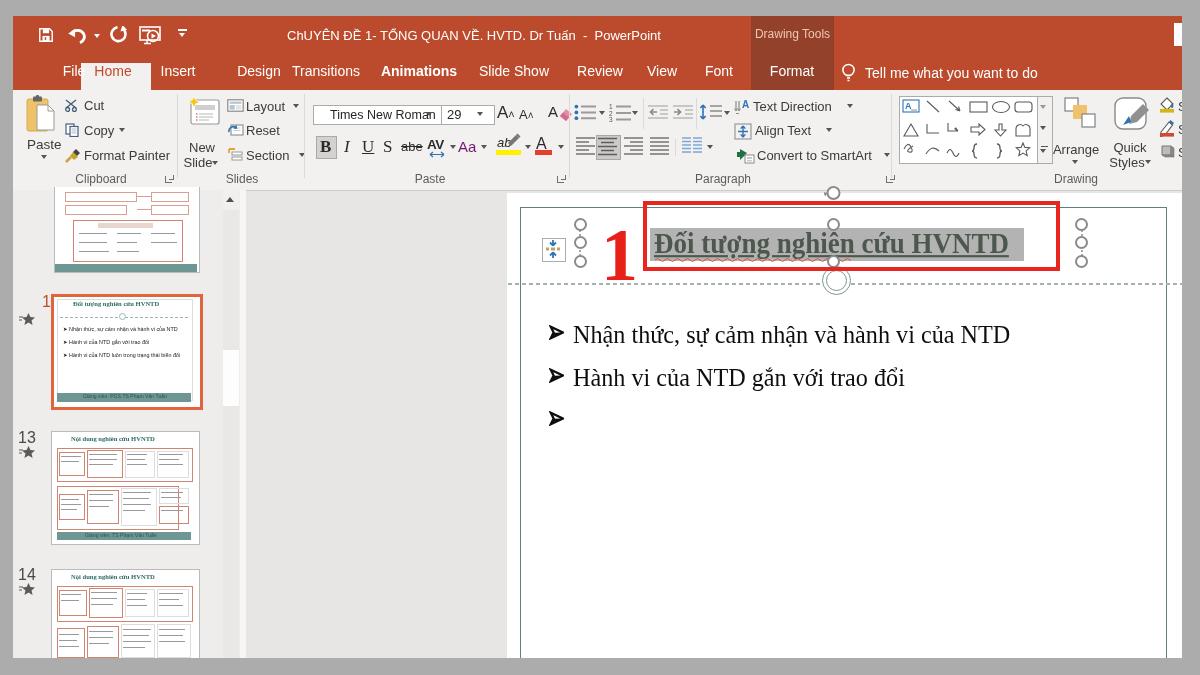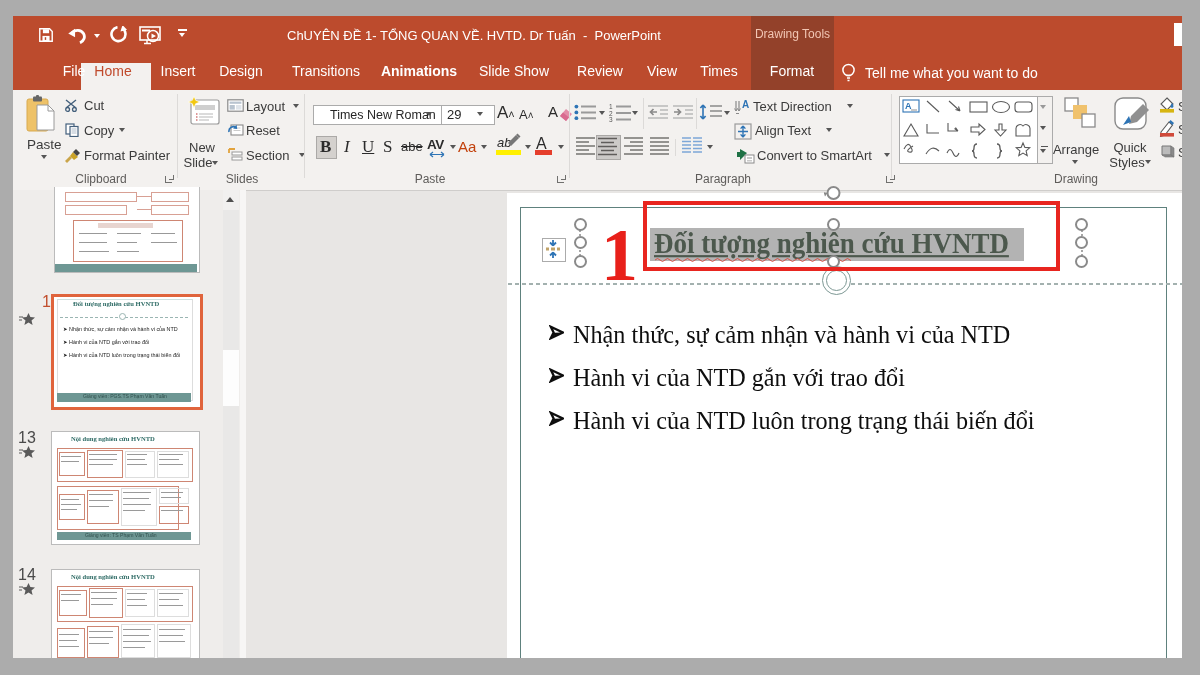--- a/index.html
+++ b/index.html
@@ -50,27 +50,27 @@
     <rect x="3" y="3.5" width="8" height="2" fill="#fff"></rect>
   </svg>
   <div class="a" style="left:165px;top:13px;width:9px;height:1.6px;background:#fff;"></div>
   <div class="a car" style="left:166px;top:17px;border-top-color:#fff;"></div>
   <div class="a" style="left:274px;top:12px;color:#fff;font-size:13px;white-space:nowrap;">ChUYÊN ĐỀ 1- TỔNG QUAN VỀ. HVTD. Dr Tuấn&nbsp;&nbsp;-&nbsp;&nbsp;PowerPoint</div>
 
   <div class="a" style="left:68px;top:47px;width:70px;height:27px;background:#F3F1EF;"></div>
   <div class="a tab" style="left:33px;margin-left:28px;">File</div>
   <div class="a tab" style="left:100px;color:#C04A2C;">Home</div>
   <div class="a tab" style="left:165px;">Insert</div>
-  <div class="a tab" style="left:228px;">Design</div>
+  <div class="a tab" style="left:246px;">Design</div>
   <div class="a tab" style="left:313px;">Transitions</div>
   <div class="a tab" style="left:406px;font-weight:bold;">Animations</div>
   <div class="a tab" style="left:501px;">Slide Show</div>
   <div class="a tab" style="left:587px;">Review</div>
   <div class="a tab" style="left:649px;">View</div>
-  <div class="a tab" style="left:706px;">Times</div>
+  <div class="a tab" style="left:706px;">Font</div>
   <div class="a tab" style="left:779px;">Format</div>
   <svg class="a" style="left:827px;top:47px;" width="17" height="20" viewBox="0 0 17 20">
     <circle cx="8.5" cy="7" r="5.6" fill="none" stroke="#fff" stroke-width="1.5"></circle>
     <path d="M6.5 12.5 h4 M7 15 h3 M7.5 17.5 h2" stroke="#fff" stroke-width="1.3"></path>
   </svg>
   <div class="a" style="left:852px;top:49px;color:#fff;font-size:14px;white-space:nowrap;">Tell me what you want to do</div>
 
   <svg class="a" style="left:12px;top:79px;" width="32" height="40" viewBox="0 0 32 40">
     <rect x="2" y="4" width="21" height="32" rx="2" fill="#EEC268" stroke="#D8A94F" stroke-width="1"></rect>
     <rect x="8" y="1.5" width="9" height="5" rx="1" fill="#666"></rect>
@@ -154,21 +154,21 @@
   <div class="a" style="left:307px;top:121px;font-family:'Liberation Serif',serif;font-weight:bold;font-size:17px;color:#2b2b2b;">B</div>
   <div class="a" style="left:331px;top:121px;font-family:'Liberation Serif',serif;font-style:italic;font-size:17px;color:#2b2b2b;">I</div>
   <div class="a" style="left:349px;top:121px;font-family:'Liberation Serif',serif;font-size:17px;color:#2b2b2b;text-decoration:underline;">U</div>
   <div class="a" style="left:370px;top:121px;font-family:'Liberation Serif',serif;font-size:17px;color:#2b2b2b;">S</div>
   <div class="a" style="left:388px;top:123px;font-size:13px;color:#2b2b2b;text-decoration:line-through;">abe</div>
   <div class="a" style="left:414px;top:121px;font-size:13.5px;color:#2b2b2b;font-weight:bold;letter-spacing:-0.5px;">AV</div>
   <svg class="a" style="left:414px;top:135px;" width="20" height="7" viewBox="0 0 20 7">
         <path d="M3 3.5 h14 M3 3.5 l3 -2.5 M3 3.5 l3 2.5 M17 3.5 l-3 -2.5 M17 3.5 l-3 2.5" stroke="#2E74B5" stroke-width="1.2" fill="none"></path>
       </svg>
   <div class="a car" style="left:437px;top:129px;"></div>
-  <div class="a" style="left:445px;top:122px;font-size:15px;color:#c2410c;text-align:center;">Aa</div>
+  <div class="a" style="left:445px;top:122px;font-size:15px;color:#701a75;text-align:center;">Aa</div>
   <div class="a car" style="left:468px;top:129px;"></div>
   <div class="a" style="left:484px;top:119px;font-size:13px;font-style:italic;color:#2b2b2b;">ab</div>
   <svg class="a" style="left:494px;top:117px;" width="14" height="14" viewBox="0 0 14 14">
         <path d="M1 13 L9 5 l3 3 -8 8 z" fill="#777" transform="translate(0,-3)"></path>
         <path d="M9 2 l3 3 1.5-1.5 -3-3 z" fill="#777"></path>
       </svg>
   <div class="a" style="left:483px;top:134px;width:25px;height:4.5px;background:#FFF000;"></div>
   <div class="a car" style="left:512px;top:129px;"></div>
   <div class="a" style="left:523px;top:119px;font-size:16px;color:#2b2b2b;">A</div>
   <div class="a" style="left:522px;top:134px;width:17px;height:4.5px;background:#E53E2C;"></div>
@@ -491,16 +491,15 @@
   <div class="a" style="left:560px;top:305px;font-family:'Liberation Serif',serif;font-size:24.2px;color:#0e0e0e;white-space:nowrap;">Nhận thức, sự cảm nhận và hành vi của NTD</div>
   <svg class="a" style="left:536px;top:352px;" width="15" height="15" viewBox="0 0 15 15">
         <path d="M1.8 1.8 L13.8 7.5 L1.8 13.2 L4.6 7.5 Z" fill="none" stroke="#0e0e0e" stroke-width="2.3"></path>
         <path d="M2.5 12.3 L13 7.5 L5 7.8 Z" fill="#0e0e0e"></path>
       </svg>
   <div class="a" style="left:560px;top:348px;font-family:'Liberation Serif',serif;font-size:24.2px;color:#0e0e0e;white-space:nowrap;">Hành vi của NTD gắn với trao đổi</div>
   <svg class="a" style="left:536px;top:395px;" width="15" height="15" viewBox="0 0 15 15">
         <path d="M1.8 1.8 L13.8 7.5 L1.8 13.2 L4.6 7.5 Z" fill="none" stroke="#0e0e0e" stroke-width="2.3"></path>
         <path d="M2.5 12.3 L13 7.5 L5 7.8 Z" fill="#0e0e0e"></path>
       </svg>
-  <div class="a" style="left:560px;top:391px;font-family:'Liberation Serif',serif;font-size:24.2px;color:#0e0e0e;white-space:nowrap;">Hành vi của NTD luôn trong trạng thái biến đổi</div>
  </div>
  <div class="a" style="left:1174px;top:23px;width:8px;height:23px;background:#fff;"></div>
 </div>
 
 </body></html>

